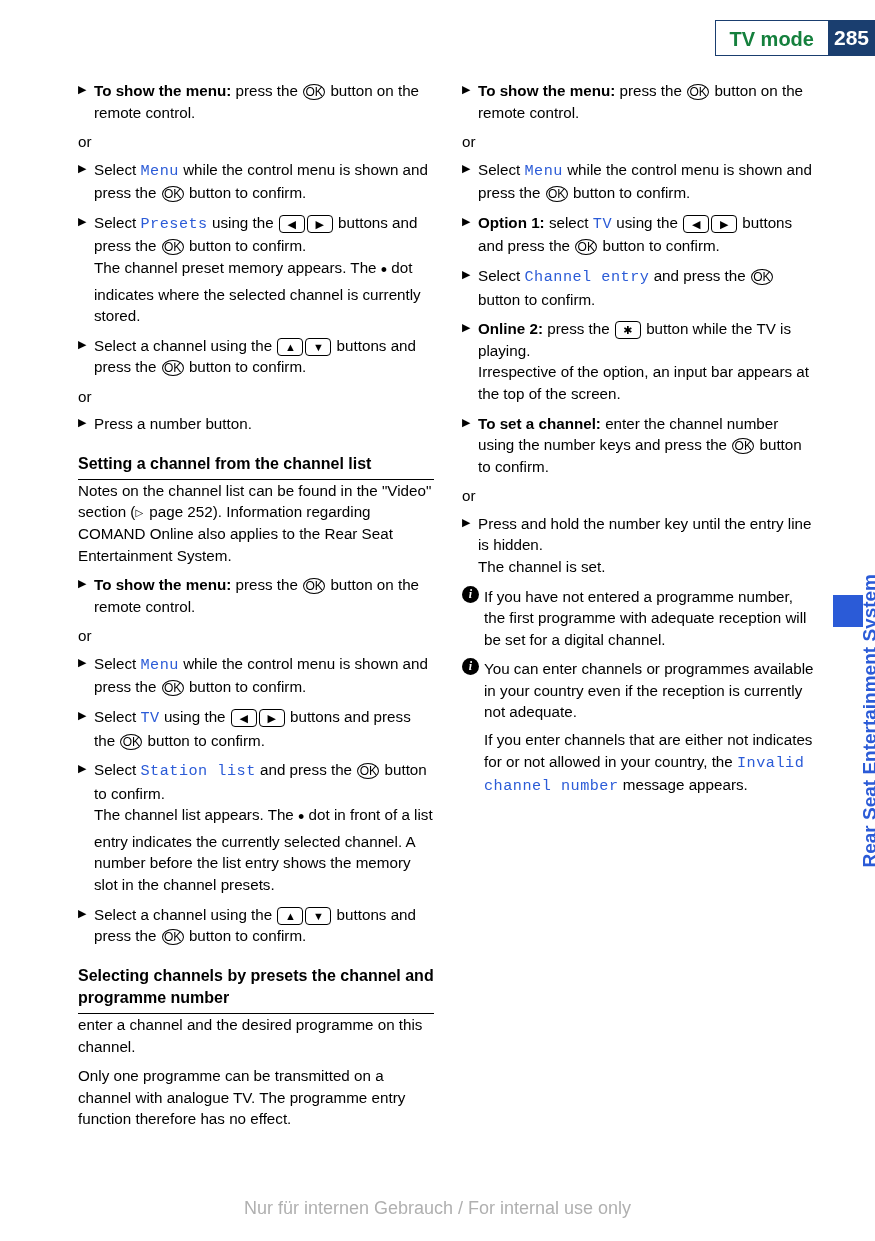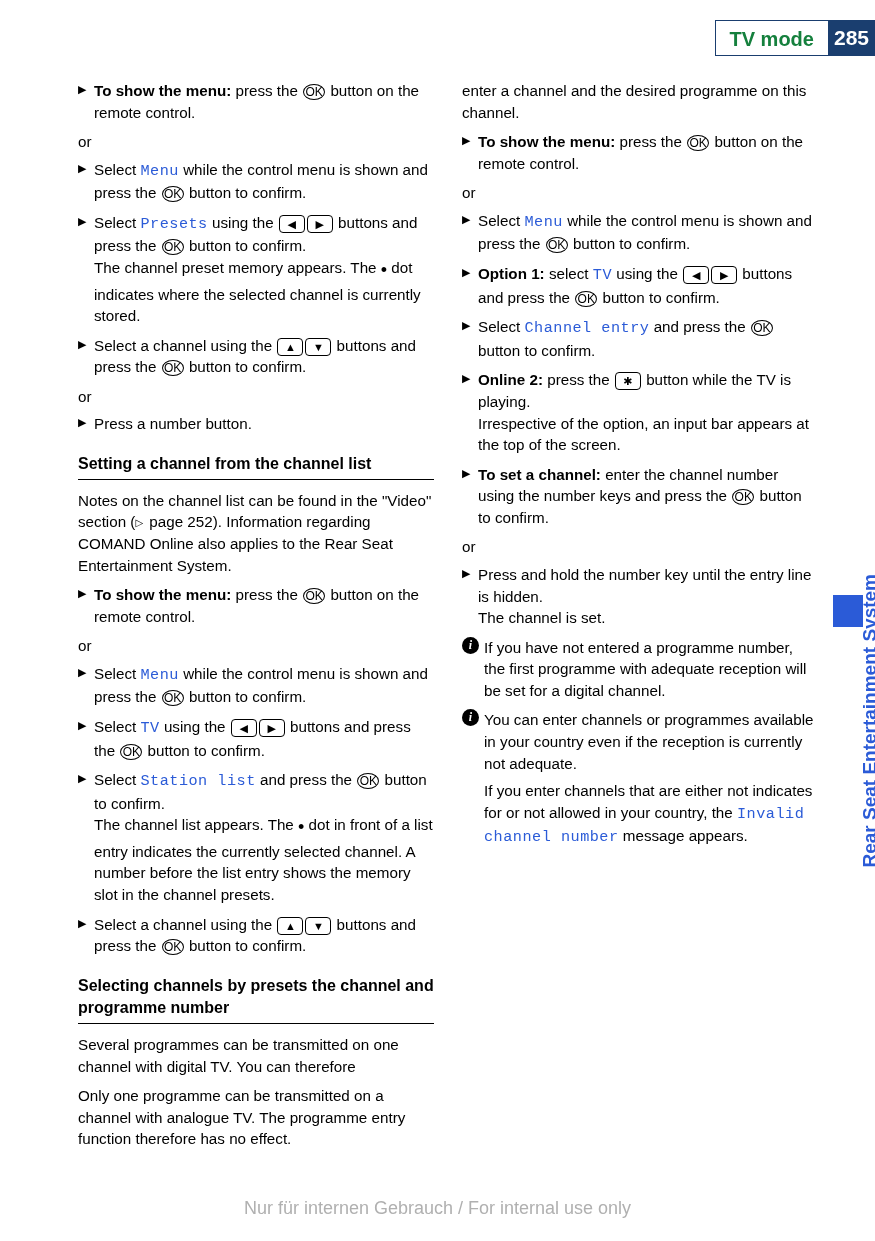--- a/index.html
+++ b/index.html
@@ -95,21 +95,21 @@
   }
   .or {
     margin-bottom: 6px;
   }
   .heading {
     font-weight: bold;
     font-size: 16px;
     border-bottom: 1px solid #000;
     padding-bottom: 3px;
     margin-top: 18px;
-    margin-bottom: 10px;
+    margin-bottom: 0;
     break-after: avoid;
   }
   .para {
     margin-bottom: 8px;
   }
   .menu-word {
     font-family: "Courier New", monospace;
     color: #2b5bd7;
     font-weight: 400;
     letter-spacing: 0.5px;
@@ -249,24 +249,23 @@
     <div><span>The channel list appears. The </span><span class="dot">•</span><span> dot in front of a list entry indicates the currently selected channel. A number before the list entry shows the memory slot in the channel presets.</span></div>
   </div>
 
   <div class="step">
     <span class="arrow">▶</span>
     <span>Select a channel using the </span><span class="btn-box">▲</span><span class="btn-box">▼</span><span> buttons and press the </span><span class="btn-oval">OK</span><span> button to confirm.</span>
   </div>
 
   <div class="heading">Selecting channels by presets the channel and programme number</div>
 
-  <div class="para">Several programmes can be transmitted on one channel with digital TV. You can therefore</div>
-
+
+  <div class="para">enter a channel and the desired programme on this channel.</div>
   <div class="para">Only one programme can be transmitted on a channel with analogue TV. The programme entry function therefore has no effect.</div>
-  <div class="para">enter a channel and the desired programme on this channel.</div>
 
   <div class="step">
     <span class="arrow">▶</span>
     <b>To show the menu:</b><span> press the </span><span class="btn-oval">OK</span><span> button on the remote control.</span>
   </div>
   <div class="or">or</div>
 
   <div class="step">
     <span class="arrow">▶</span>
     <span>Select </span><span class="menu-word">Menu</span><span> while the control menu is shown and press the </span><span class="btn-oval">OK</span><span> button to confirm.</span>

